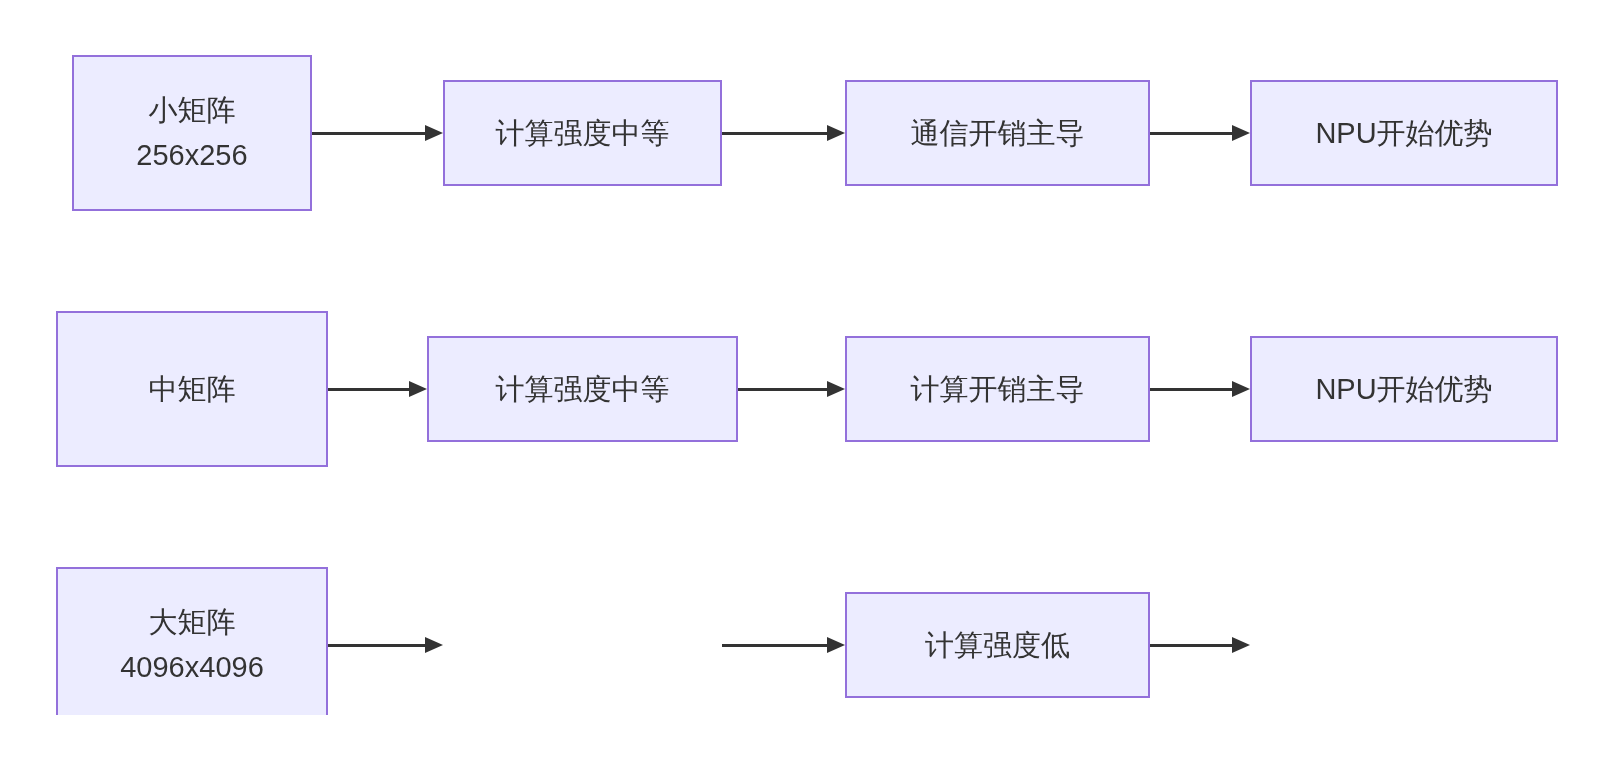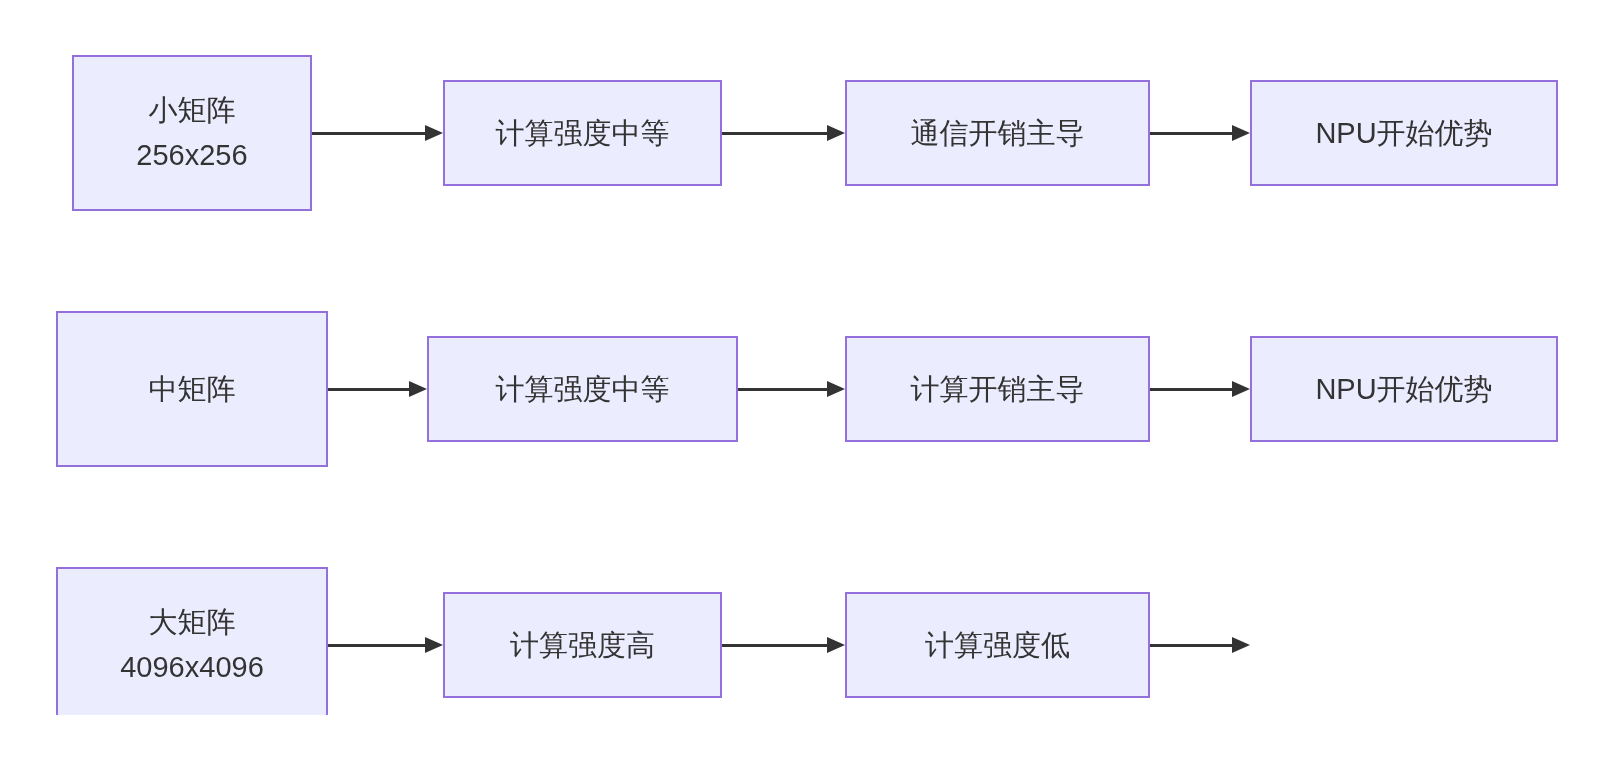--- a/index.html
+++ b/index.html
@@ -109,23 +109,20 @@
   </div>
 
   <div class="node" style="left:56px; top:567px; width:272px; height:156px">
     <span>大矩阵</span>
     <span>4096x4096</span>
   </div>
   <div class="arrow" style="left:328px; top:637px; width:115px">
     <div class="shaft"></div>
     <div class="head"></div>
   </div>
-  <div class="node" style="left:443px; top:592px; width:279px; height:106px">
-    <span>计算强度高</span>
-  </div>
   <div class="arrow" style="left:722px; top:637px; width:123px">
     <div class="shaft"></div>
     <div class="head"></div>
   </div>
   <div class="node" style="left:845px; top:592px; width:305px; height:106px">
     <span>计算强度低</span>
   </div>
   <div class="arrow" style="left:1150px; top:637px; width:100px">
     <div class="shaft"></div>
     <div class="head"></div>

